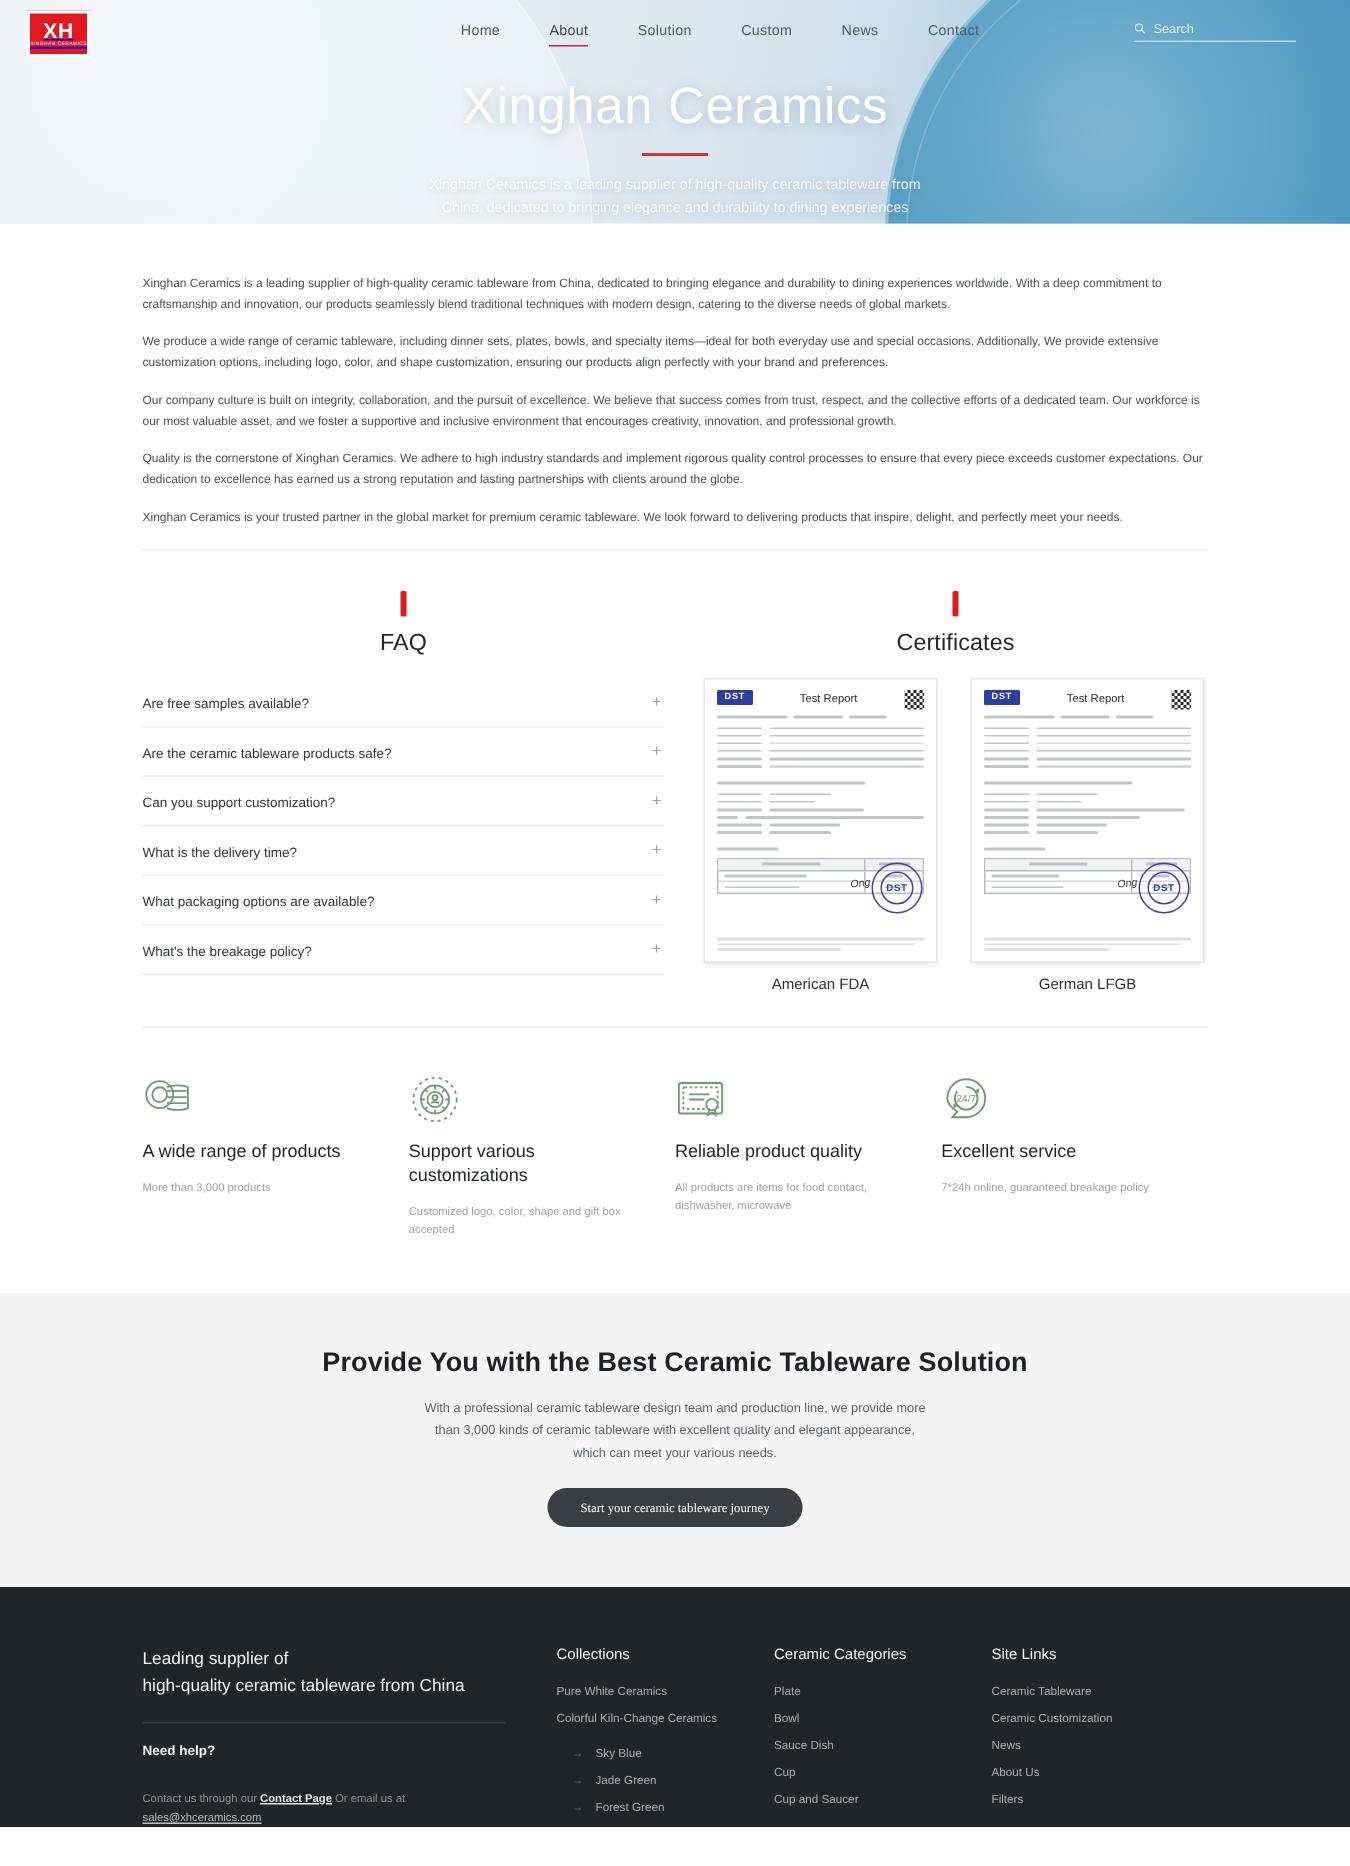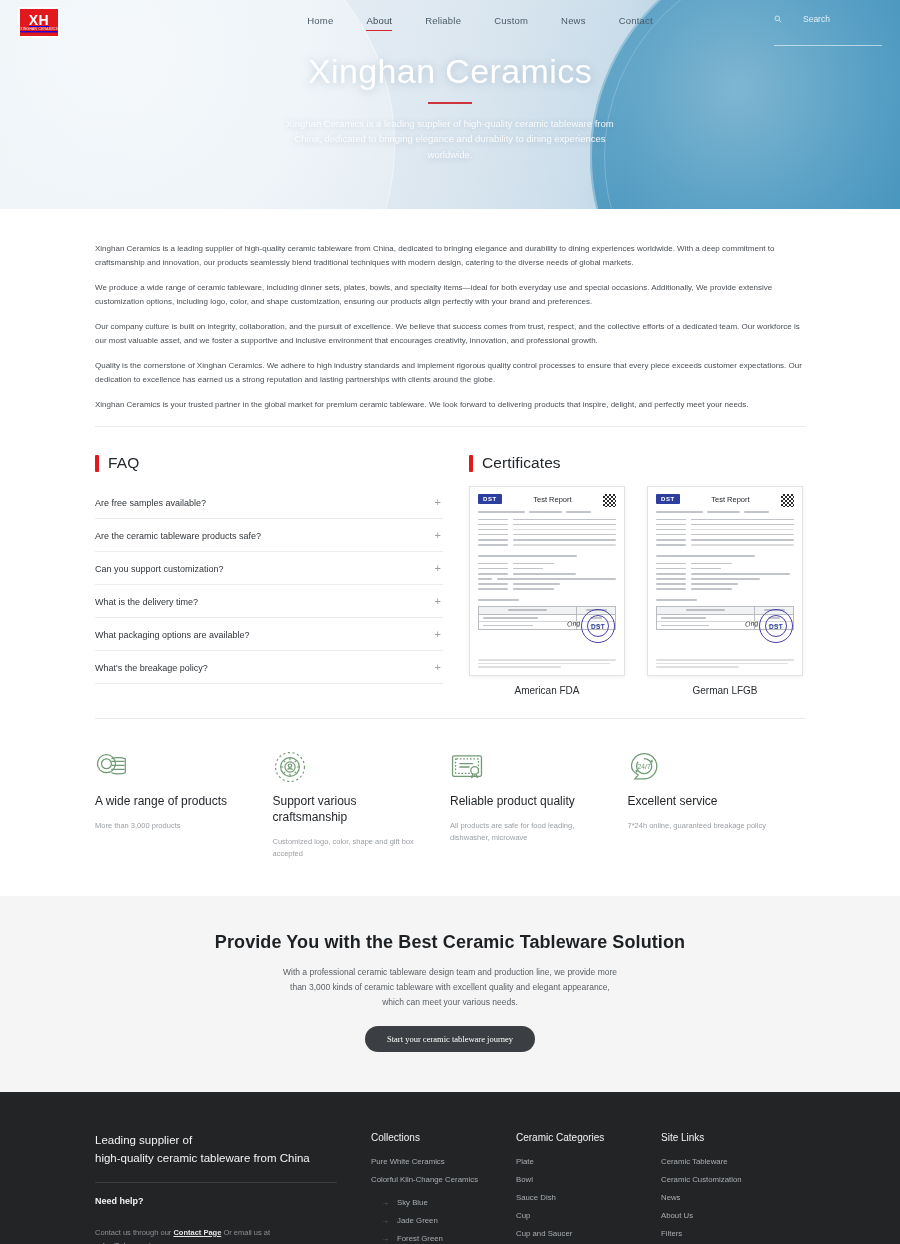--- a/index.html
+++ b/index.html
@@ -8,21 +8,21 @@
     font-family: "Liberation Sans", sans-serif;
     background: #ffffff;
     color: #2b2b2b;
     -webkit-font-smoothing: antialiased;
   }
   .page { width: 900px; position: relative; overflow: hidden; }
 
   
   .hero {
     position: relative;
-    height: 209px;
+    height: 149px;
     background: linear-gradient(105deg,#dfe7ef 0%, #e6edf3 28%, #dbe6ef 52%, #cfe0ec 66%, #a9cbe0 78%, #62a3c6 92%, #3e8cb8 100%);
     overflow: hidden;
   }
   .plate-white {
     position: absolute;
     left: -75px; top: -90px;
     width: 470px; height: 470px;
     border-radius: 50%;
     background: radial-gradient(circle at 38% 30%, #fdfefe 0%, #f4f8fa 45%, #e6eef4 75%, #dbe6ee 100%);
     box-shadow: 0 0 0 1px rgba(255,255,255,.55) inset;
@@ -62,23 +62,23 @@
   .nav { display:flex; gap:33px; margin:0 auto; }
   .nav a {
     font-size:9.5px; color:#4b5b67; text-decoration:none; padding-bottom:4px;
     position:relative; letter-spacing:.2px;
   }
   .nav a.active { color:#3b4a55; }
   .nav a.active::after{
     content:""; position:absolute; left:0; right:0; bottom:-1px; height:1.5px; background:#d9232e;
   }
   .search-wrap {
-    position:absolute; right:18px; top:14px;
+    position:absolute; right:36px; top:14px;
     width:108px; border-bottom:1px solid rgba(255,255,255,.55);
-    display:flex; align-items:center; gap:21px; padding-bottom:21px;
+    display:flex; align-items:center; gap:5px; padding-bottom:3px;
   }
   .search-wrap svg { flex:none; }
   .search-wrap input {
     background:transparent; border:none; outline:none;
     font-family:"Liberation Sans", sans-serif; font-size:8.5px; color:#fff; width:100%;
   }
   .search-wrap input::placeholder{ color:rgba(255,255,255,.82); }
 
   .hero-center{
     position:absolute; left:0; right:0; top:52px; text-align:center; z-index:4;
@@ -99,21 +99,21 @@
   .intro p {
     font-size:8px; line-height:1.75; color:#4a4f55; margin-bottom:11px; text-align:left;
   }
 
   .divider { height:1px; background:#e9e9e9; margin:14px 0 0; }
 
   
   .two-col { display:flex; gap:26px; padding-top:27px; }
   .col-faq { width:348px; }
   .col-cert { flex:1; }
-  .sec-head { display:flex; align-items:center; gap:9px; margin-bottom:14px; }
+  .sec-head { display:flex; align-items:center; gap:9px; margin-bottom:14px;flex-direction:column; }
   .sec-bar { width:4px; height:17px; background:#e1181e; border-radius:1px; }
   .sec-title { font-size:15.5px; font-weight:500; color:#23272b; letter-spacing:.1px;}
 
   .faq-item{
     display:flex; align-items:center; justify-content:space-between;
     padding:11px 2px 10px 0; border-bottom:1px solid #ececec; cursor:pointer;
   }
   .faq-q { font-size:9px; color:#31363b; }
   .faq-plus { font-size:11px; color:#9aa0a6; line-height:1; }
 
@@ -218,21 +218,21 @@
 
     <div class="topbar">
       <a class="logo" href="#">
         <span class="lg-main">XH</span>
         <span class="lg-sub">XINGHAN CERAMICS</span>
       </a>
 
       <nav class="nav">
         <a href="#">Home</a>
         <a href="#" class="active">About</a>
-        <a href="#">Reliable</a>
+        <a href="#">Solution</a>
         <a href="#">Custom</a>
         <a href="#">News</a>
         <a href="#">Contact</a>
       </nav>
 
       <div class="search-wrap">
         <svg width="8" height="8" viewBox="0 0 16 16">
           <circle cx="6.6" cy="6.6" r="4.6" fill="none" stroke="rgba(255,255,255,.85)" stroke-width="1.6"></circle>
           <line x1="10.2" y1="10.2" x2="14.4" y2="14.4" stroke="rgba(255,255,255,.85)" stroke-width="1.6"></line>
         </svg>
@@ -541,36 +541,36 @@
         <div class="feat-icon">
           <svg width="34" height="34" viewBox="0 0 40 40" fill="none" stroke="#6f9a74" stroke-width="1.4">
             <circle cx="20" cy="20" r="17" stroke-dasharray="2.5 3"></circle>
             <circle cx="20" cy="20" r="11"></circle>
             <circle cx="20" cy="20" r="6"></circle>
             <circle cx="20" cy="18.5" r="2"></circle>
             <path d="M17 23c.8-1.4 4.2-1.4 6 0"></path>
             <path d="M20 9v3M20 28v3M9 20h3M28 20h3M12.2 12.2l2.1 2.1M25.7 25.7l2.1 2.1M27.8 12.2l-2.1 2.1M14.3 25.7l-2.1 2.1"></path>
           </svg>
         </div>
-        <div class="feat-t">Support various craftsmanship</div>
+        <div class="feat-t">Support various customizations</div>
         <div class="feat-d">Customized logo, color, shape and gift box accepted</div>
       </div>
 
       <div class="feat">
         <div class="feat-icon">
           <svg width="34" height="30" viewBox="0 0 40 34" fill="none" stroke="#6f9a74" stroke-width="1.5">
             <rect x="3" y="4" width="34" height="24" rx="2"></rect>
             <rect x="6.5" y="7.5" width="27" height="17" rx="1" stroke-dasharray="2 2"></rect>
             <path d="M11 13h16M11 17h12"></path>
             <circle cx="29" cy="21" r="4.5" fill="#fff"></circle>
             <path d="M27 25l-1.2 4 3.2-1.7L32 29l-1.1-4"></path>
           </svg>
         </div>
         <div class="feat-t">Reliable product quality</div>
-        <div class="feat-d">All products are safe for food leading, dishwasher, microwave</div>
+        <div class="feat-d">All products are items for food contact, dishwasher, microwave</div>
       </div>
 
       <div class="feat">
         <div class="feat-icon">
           <svg width="34" height="32" viewBox="0 0 40 38" fill="none" stroke="#6f9a74" stroke-width="1.5">
             <path d="M34 18c0 8.3-6.7 15-15 15H8l4-4.5C7.6 25.8 4 22.3 4 18 4 9.7 10.7 3 19 3s15 6.7 15 15z"></path>
             <circle cx="19" cy="18" r="9" stroke-dasharray="34 8"></circle>
             <path d="M26.5 12.5l1.8-1.2.2 2.4M11.5 23.5l-1.8 1.2-.2-2.4"></path>
             <text x="19" y="21" font-size="8" fill="#6f9a74" stroke="none" text-anchor="middle" font-family="Liberation Sans, sans-serif">24/7</text>
           </svg>

